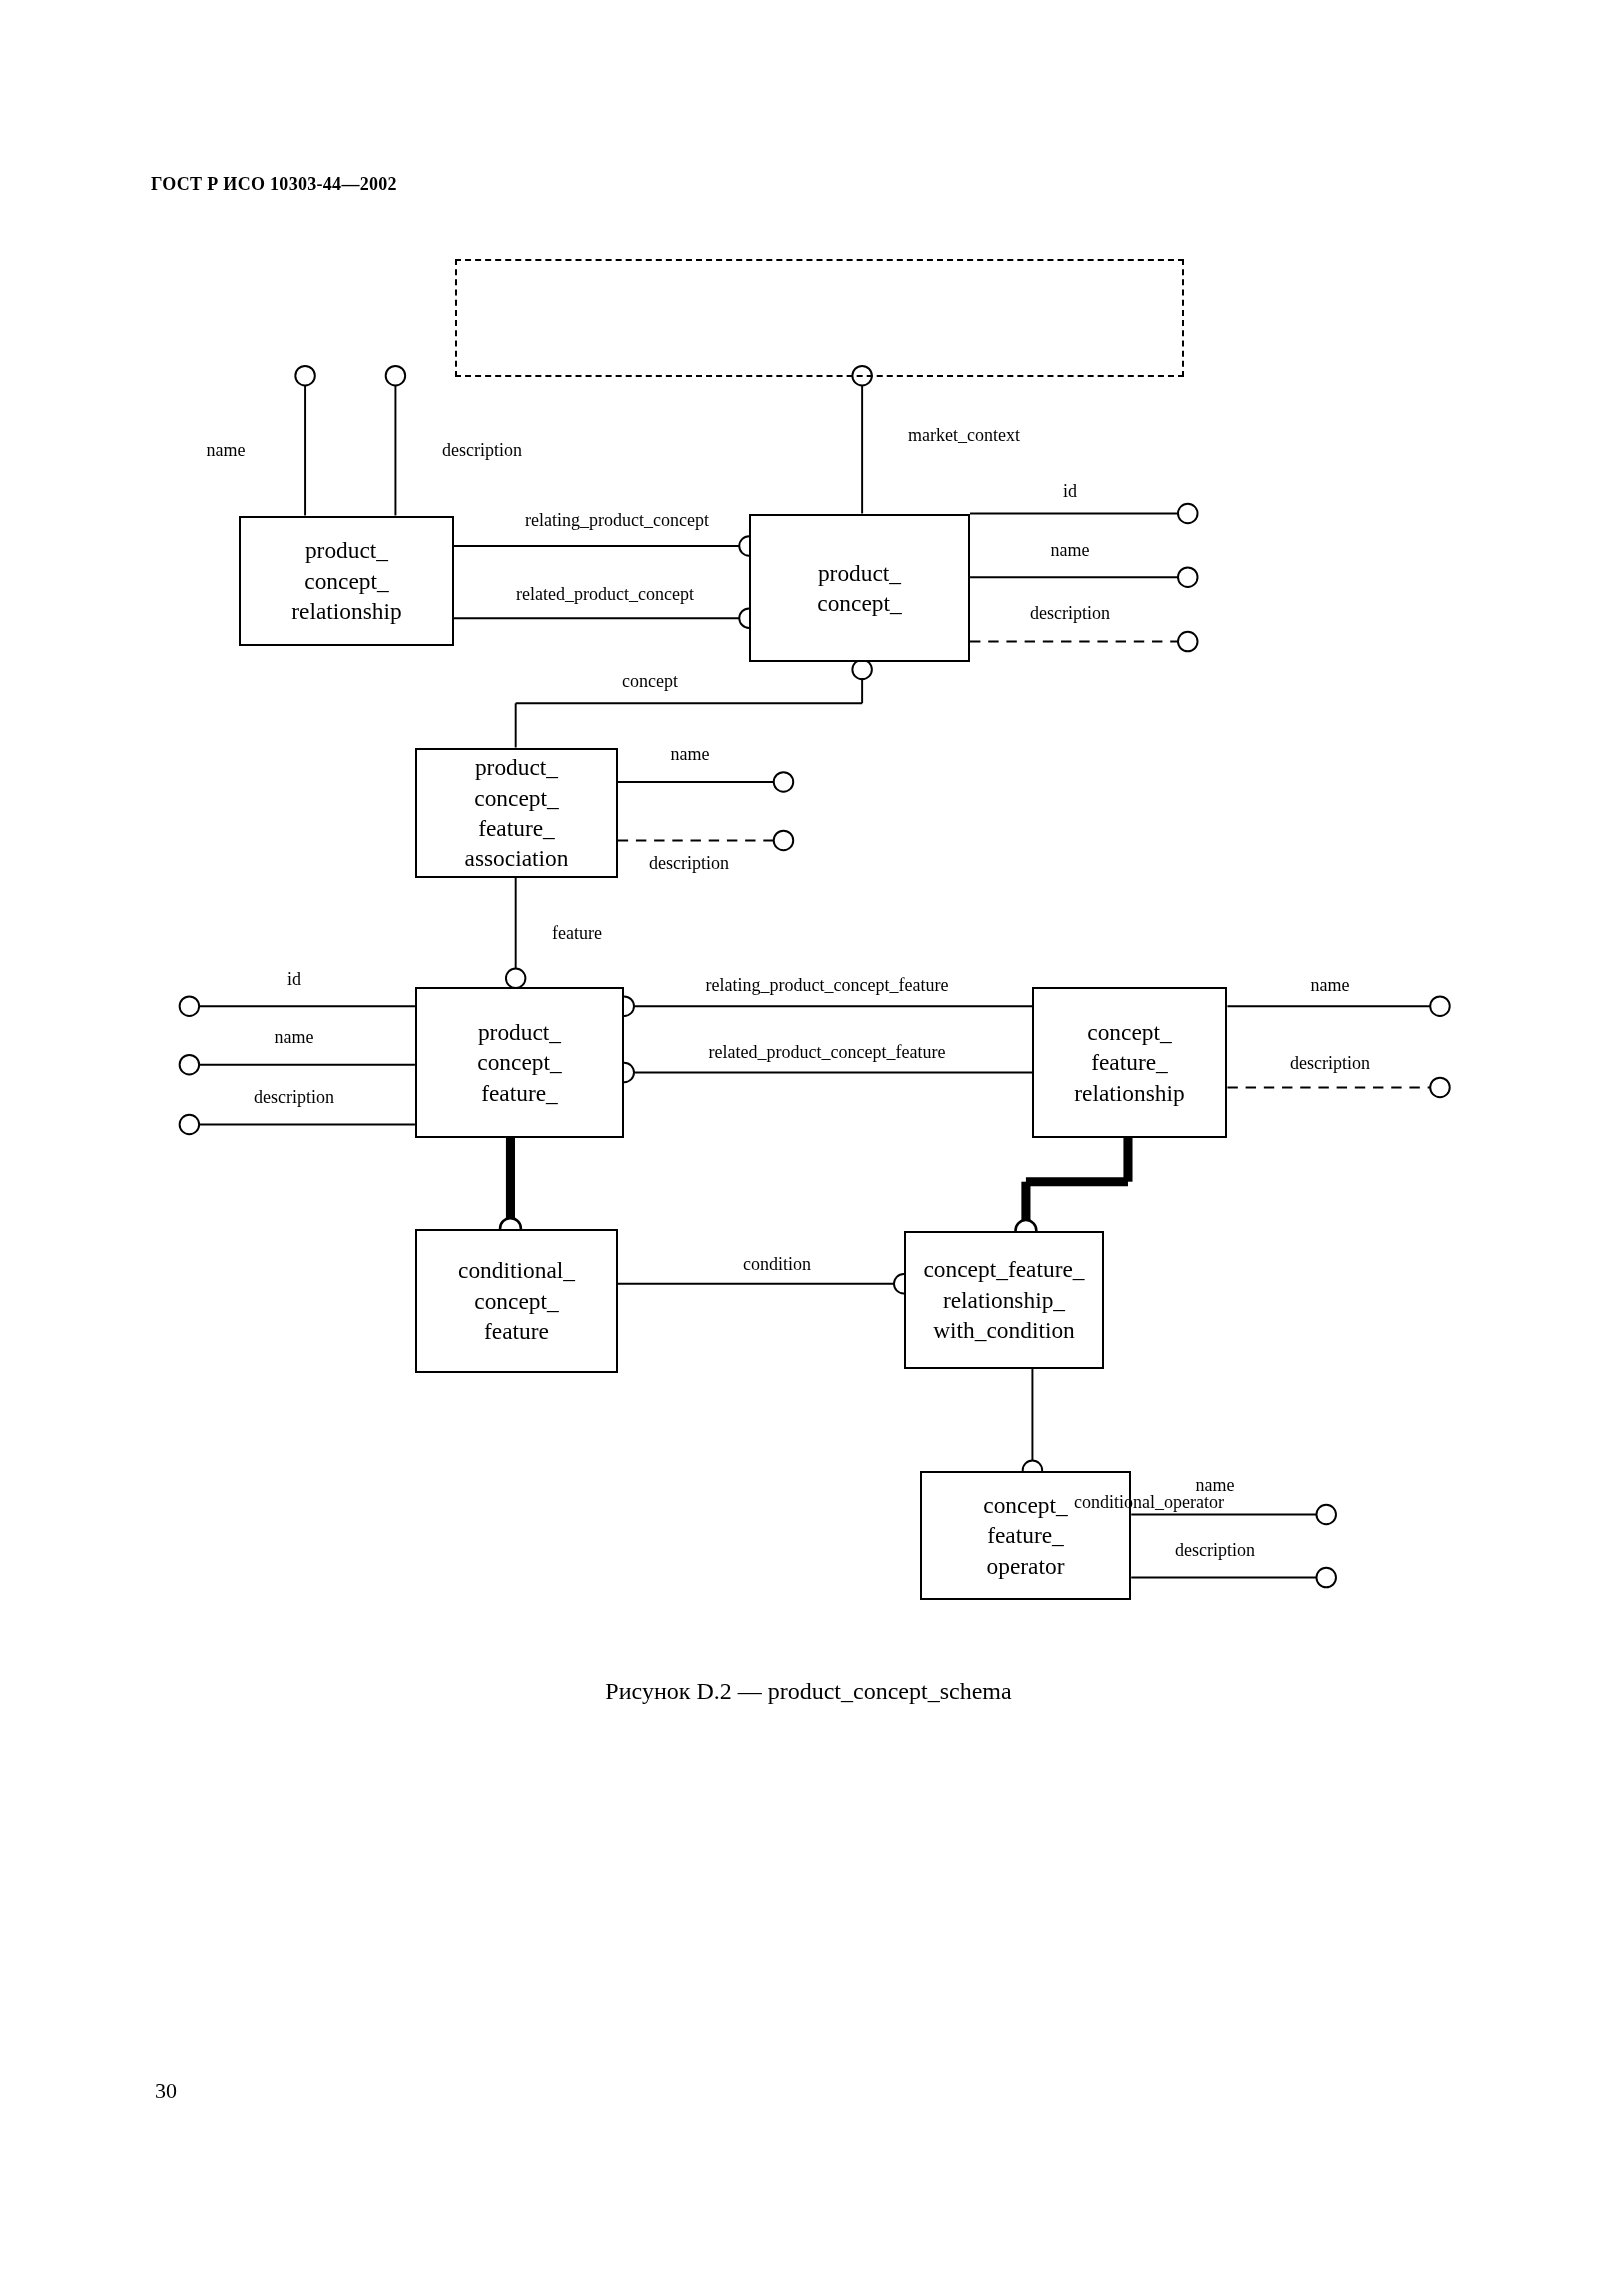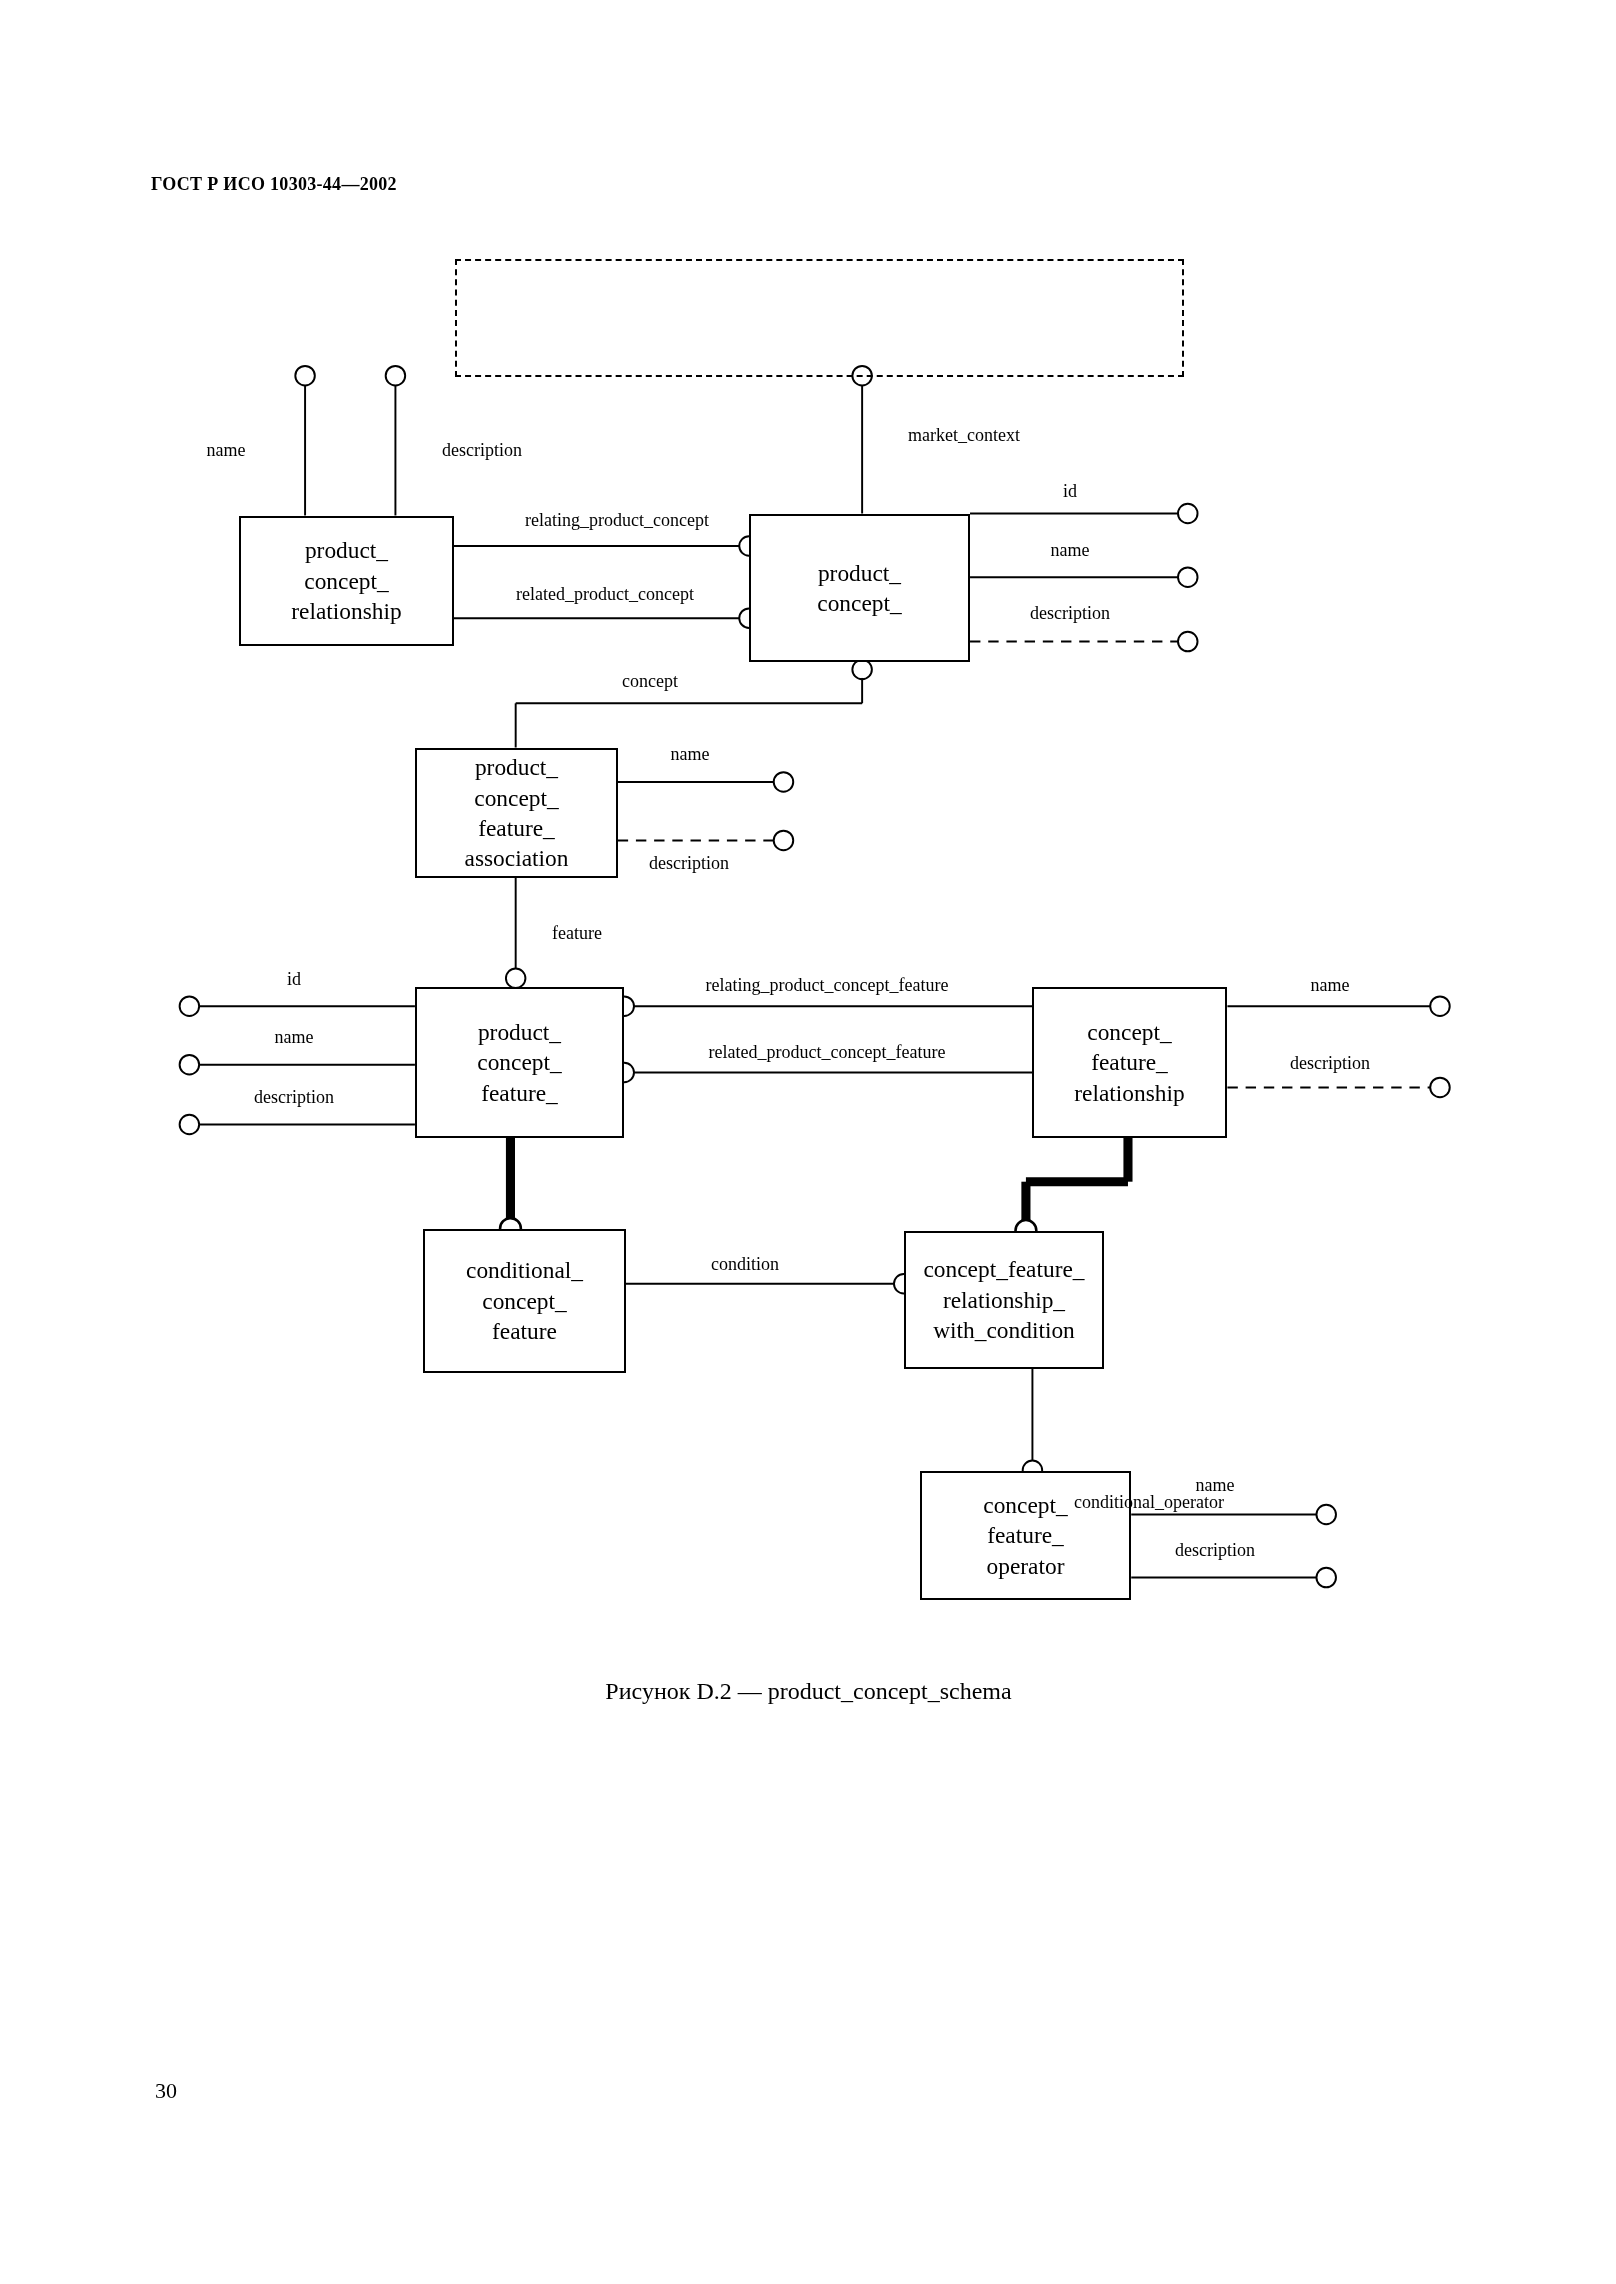--- a/index.html
+++ b/index.html
@@ -228,21 +228,21 @@
       <span class="ln">concept_</span>
       <span class="ln">feature_</span>
     </div>
 
     <div class="entity" style="left:1032px; top:987px; width:195px; height:151px;">
       <span class="ln">concept_</span>
       <span class="ln">feature_</span>
       <span class="ln">relationship</span>
     </div>
 
-    <div class="entity" style="left:415px; top:1229px; width:203px; height:144px;margin-left:8px;">
+    <div class="entity" style="left:415px; top:1229px; width:203px; height:144px;">
       <span class="ln">conditional_</span>
       <span class="ln">concept_</span>
       <span class="ln">feature</span>
     </div>
 
     <div class="entity" style="left:904px; top:1231px; width:200px; height:138px;">
       <span class="ln">concept_feature_</span>
       <span class="ln">relationship_</span>
       <span class="ln">with_condition</span>
     </div>
@@ -284,21 +284,21 @@
     <div class="edge-label c" style="left:294px; top:1087px;">description</div>
 
     <div class="edge-label c" style="left:827px; top:975px;">relating_product_concept_feature</div>
 
     <div class="edge-label c" style="left:827px; top:1042px;">related_product_concept_feature</div>
 
     <div class="edge-label c" style="left:1330px; top:975px;">name</div>
 
     <div class="edge-label c" style="left:1330px; top:1053px;">description</div>
 
-    <div class="edge-label c" style="left:745px; top:1254px;">condition</div>
+    <div class="edge-label c" style="left:777px; top:1254px;">condition</div>
 
     <div class="edge-label c" style="left:1149px; top:1463px;margin-top:29px;">conditional_operator</div>
 
     <div class="edge-label c" style="left:1215px; top:1475px;">name</div>
 
     <div class="edge-label c" style="left:1215px; top:1540px;">description</div>
 
   </div>
 
   <div id="figure-caption">Рисунок D.2 — product_concept_schema</div>

